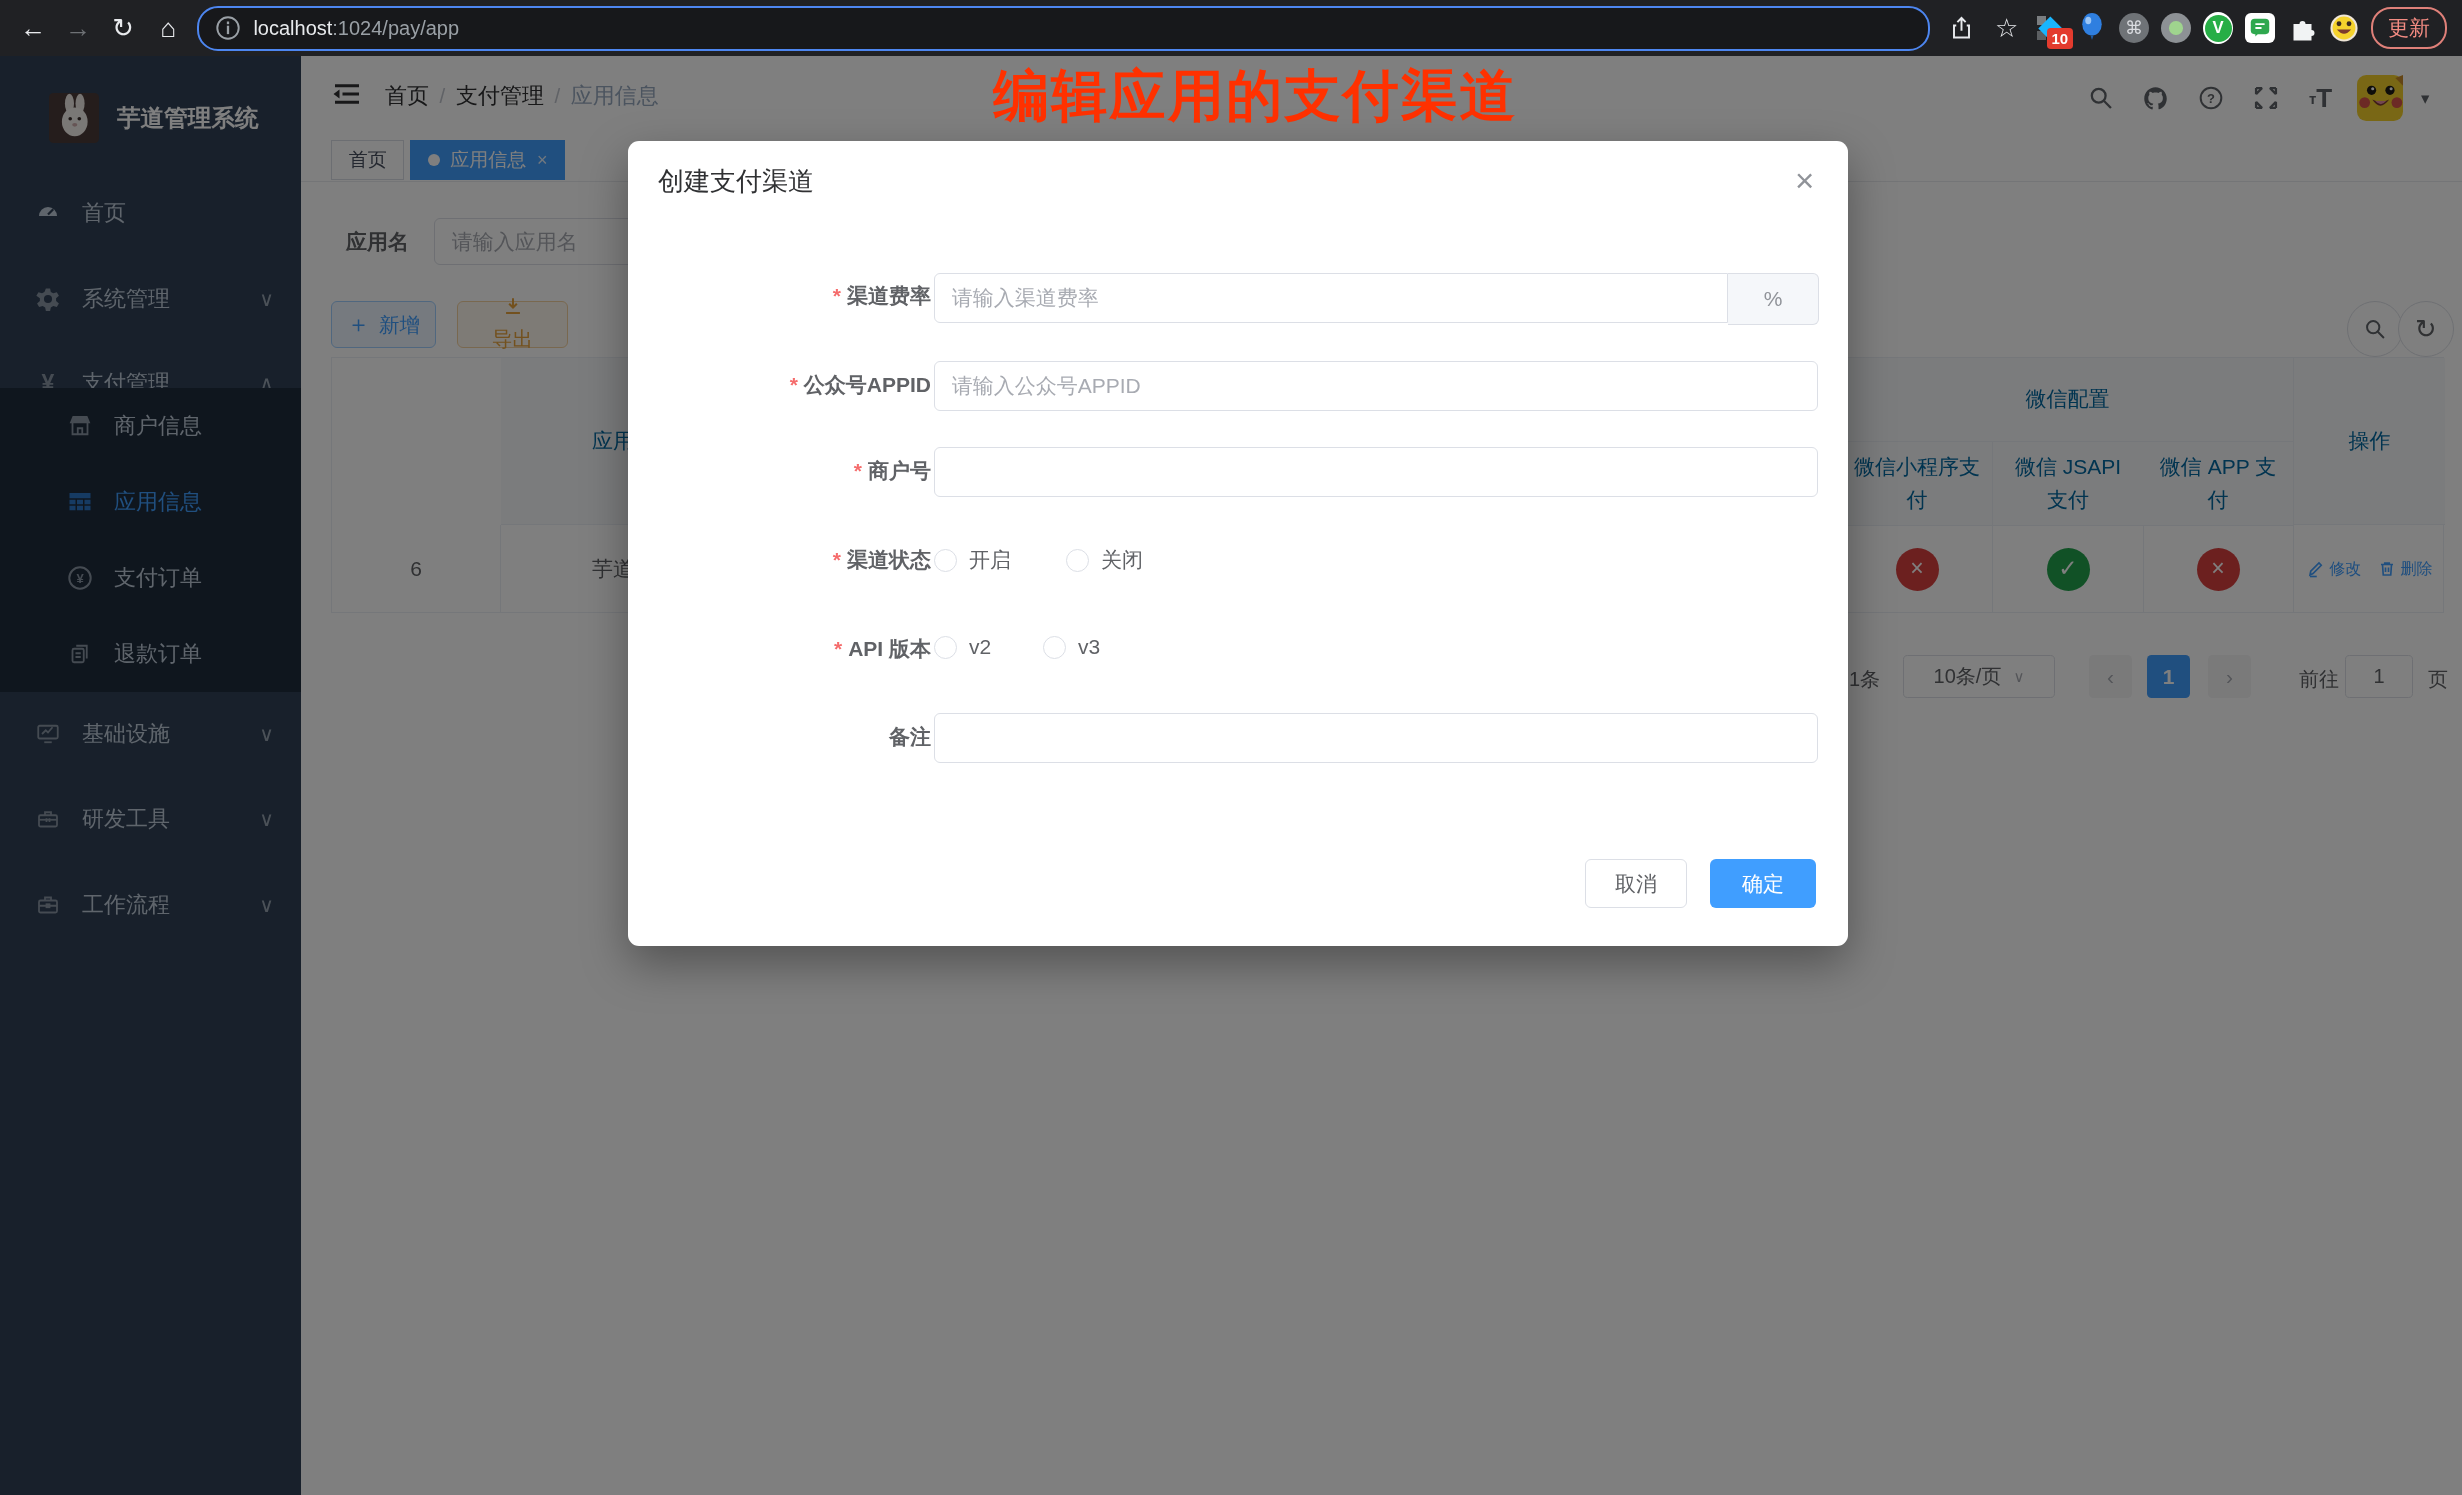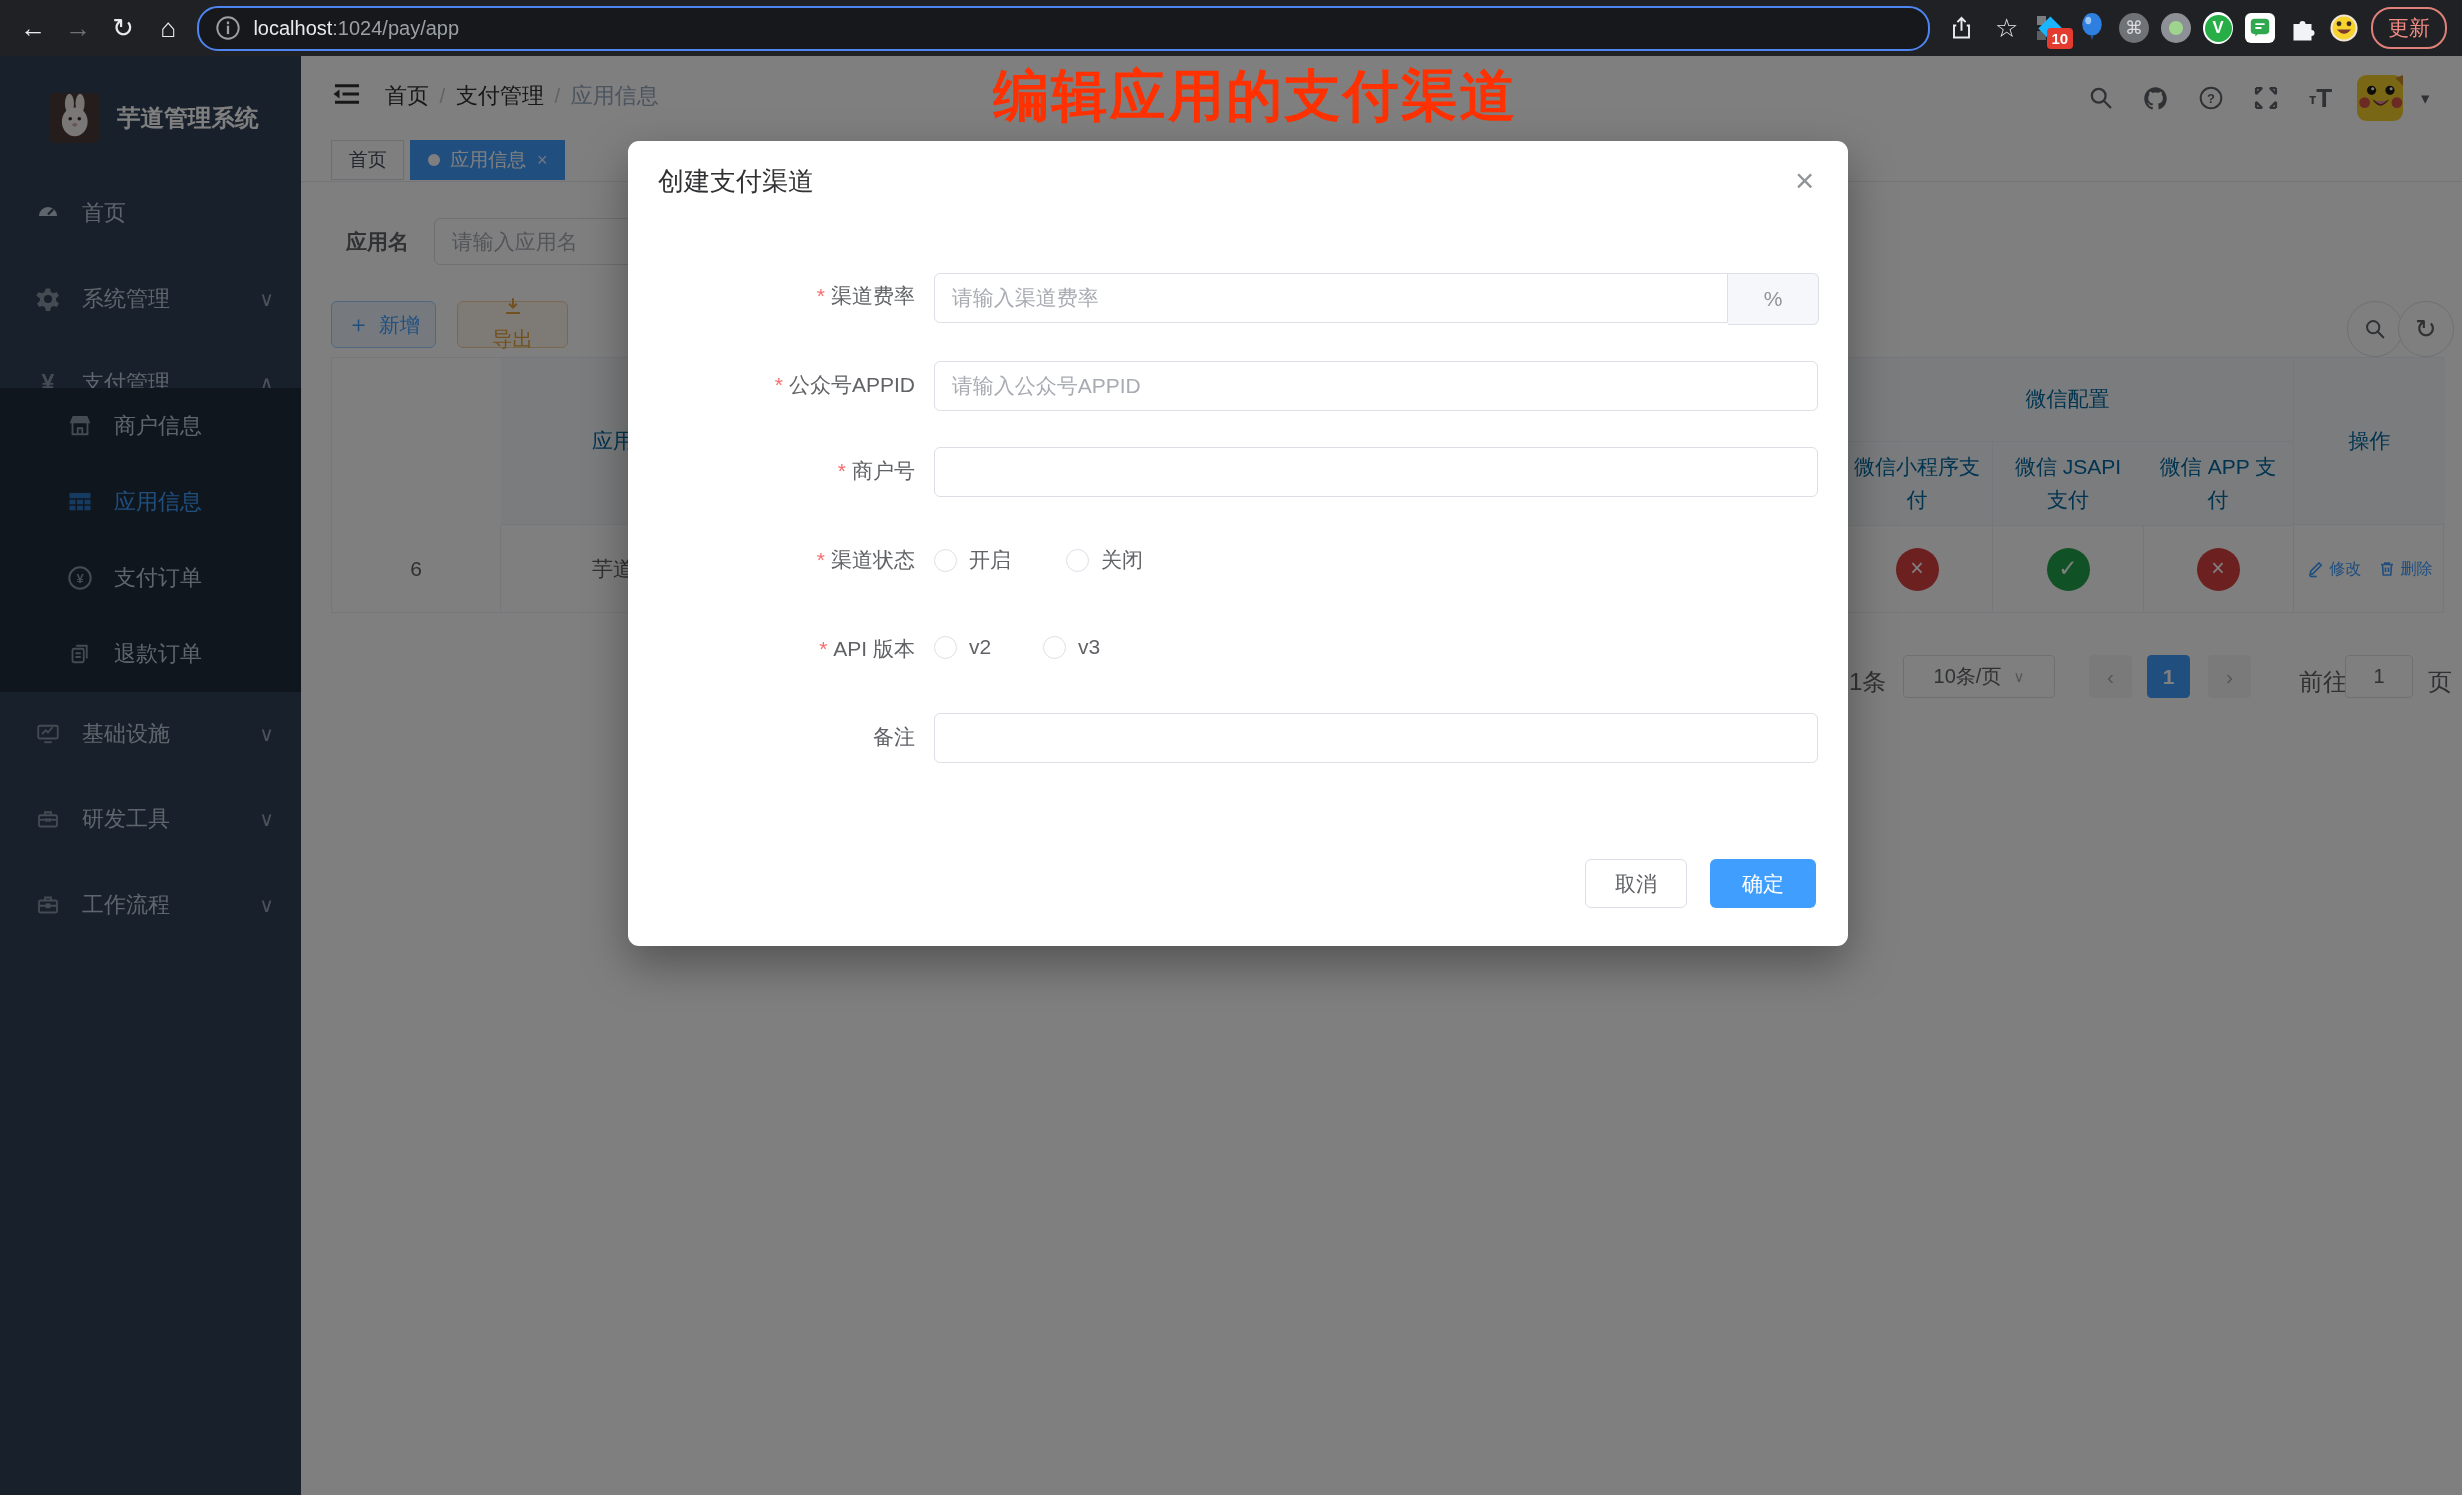--- a/index.html
+++ b/index.html
@@ -78,38 +78,38 @@
         justify-content:center;text-align:center;padding:0 9px;line-height:1.55;}
   .cell.hd{background:#f7f8fa;color:#0369a1;font-weight:400;}
   .status{width:43px;height:43px;border-radius:50%;color:#fff;font-size:23px;
           display:flex;align-items:center;justify-content:center;}
   .status.ok{background:#23a24d;}
   .status.no{background:#d9413f;}
   .lnk{color:#409eff;font-size:16px;display:inline-flex;align-items:center;gap:4.6px;
        cursor:pointer;}
 
   
-  .pg-txt{font-size:24px;color:#606266;}
+  .pg-txt{font-size:20px;color:#606266;}
   .pg-box{border:1.5px solid #dcdfe6;border-radius:4.6px;background:#fff;display:flex;
           align-items:center;justify-content:center;font-size:20px;color:#606266;
           box-sizing:border-box;}
   .pg-btn{width:43px;height:43px;border-radius:4.6px;background:#f4f4f5;color:#a8abb2;
           display:flex;align-items:center;justify-content:center;font-size:21px;}
   .pg-btn.cur{background:#409eff;color:#fff;font-weight:700;}
 
   
   .overlay{left:0;top:56px;width:2462px;height:1439px;background:rgba(0,0,0,.5);z-index:40;}
   .annotation{left:993px;top:59px;z-index:45;font-size:56px;font-weight:700;
               letter-spacing:2.3px;color:#ff3100;white-space:nowrap;}
   .modal{left:628px;top:141px;width:1220px;height:805px;background:#fff;border-radius:11px;
          box-shadow:0 18px 46px rgba(0,0,0,.35);z-index:50;}
   .m-title{font-size:26px;color:#303133;}
   .m-close{font-size:33px;color:#909399;line-height:1;cursor:pointer;}
-  .f-label{position:absolute;left:0;width:287px;text-align:right;font-size:21px;
-           color:#606266;font-weight:400;white-space:nowrap;}
+  .f-label{position:absolute;left:16px;width:287px;text-align:right;font-size:21px;
+           color:#606266;font-weight:700;white-space:nowrap;}
   .req{color:#f56c6c;margin-right:6px;font-size:21px;}
   .suffix{position:absolute;background:#f5f7fa;border:1.5px solid #dcdfe6;border-left:none;
           border-radius:0 6px 6px 0;color:#909399;font-size:21px;display:flex;
           align-items:center;justify-content:center;}
   .radio{display:inline-flex;align-items:center;gap:12px;font-size:21px;color:#606266;}
   .rdot{width:23px;height:23px;border-radius:50%;border:1.5px solid #dcdfe6;background:#fff;
         box-sizing:border-box;}
   .m-btn{position:absolute;height:49px;border-radius:6px;font-size:21px;display:flex;
          align-items:center;justify-content:center;box-sizing:border-box;cursor:pointer;}
   .m-btn.ghost{border:1.5px solid #dcdfe6;background:#fff;color:#606266;}

